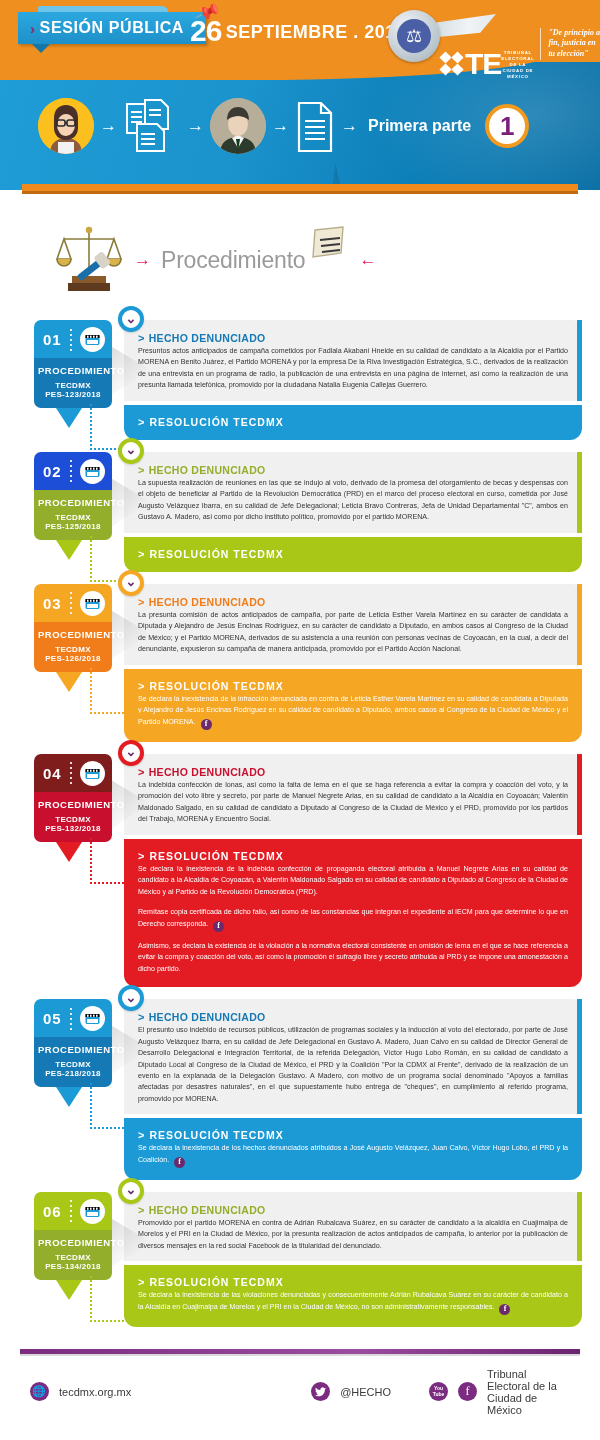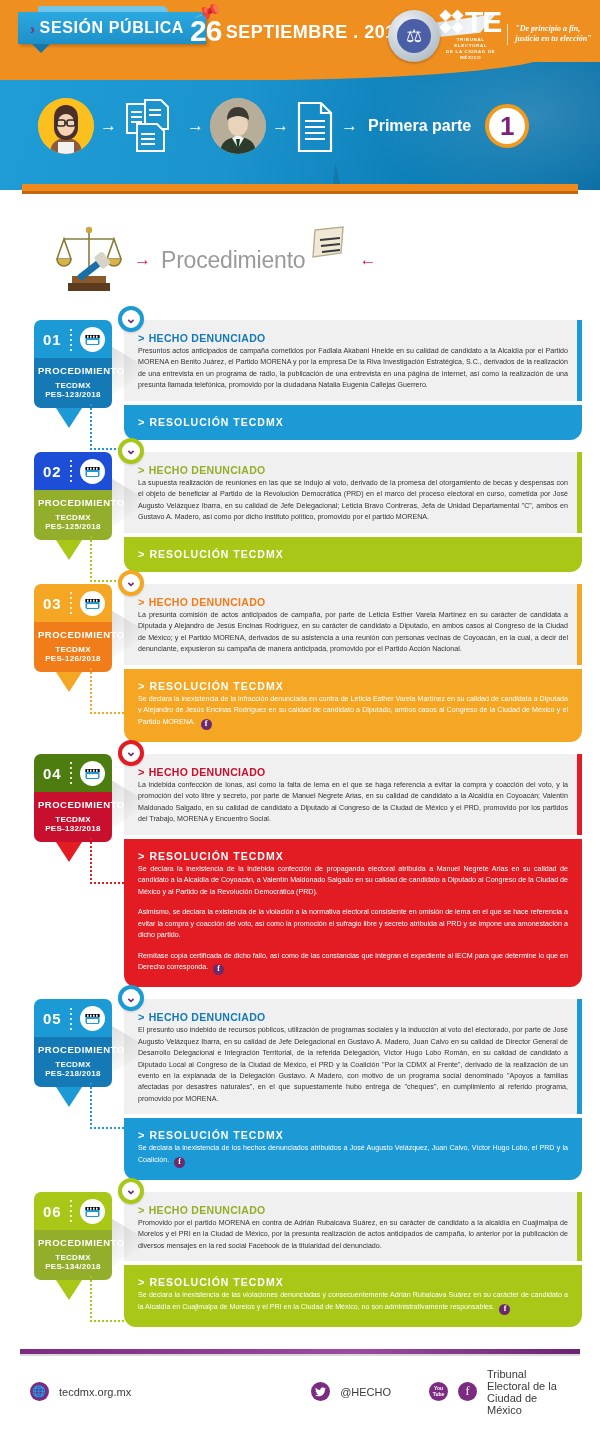--- a/index.html
+++ b/index.html
@@ -90,21 +90,21 @@
     width: 34px; height: 34px; border-radius: 50%;
     background: #4a5fa5; color: #fff;
     display:flex; align-items:center; justify-content:center; font-size: 18px;
   }
   .scale-swoosh{
     position:absolute; left: 424px; top: 14px; width: 72px; height: 34px; z-index:5;
     background: linear-gradient(100deg,#c9d4db,#f1f4f6 60%, #dde4e8);
     clip-path: polygon(0 30%, 100% 0, 78% 55%, 0 72%);
   }
   .te-logo { position: absolute; left: 440px; top: 8px; z-index: 6; display:flex; align-items:center;}
-  .te-mark { display:flex; flex-direction:column; align-items:flex-end; color:#fff;}
+  .te-mark { display:flex; align-items:center; color:#fff;margin-top:40px;}
   .te-row { display:flex; align-items:center;}
   .te-diamonds { display:grid; grid-template-columns: 11px 11px; grid-template-rows: 11px 11px; gap:1px; transform: rotate(0deg); margin-right:2px;}
   .te-diamonds i { display:block; width:11px; height:11px; background:#fff; transform: rotate(45deg) scale(.78); }
   .te-letters { font-size: 30px; font-weight: bold; letter-spacing:-1px; line-height:.9; }
   .te-sub { font-size: 4.4px; font-weight: bold; letter-spacing: .7px; margin-top: 2px; text-align:center; line-height:1.35;}
   .te-tag {
     margin-left: 6px; padding-left: 7px; border-left: 1px solid rgba(255,255,255,.7);
     color: #fff; font-style: italic; font-size: 8px; font-weight: bold; line-height: 1.35;
     font-family: "Liberation Serif", serif;
   }
@@ -532,21 +532,21 @@
         </div>
         <p class="body-txt">Se declara la inexistencia de la infracción denunciada en contra de Leticia Esther Varela Martínez en su calidad de candidata a Diputada y Alejandro de Jesús Encinas Rodríguez en su calidad de candidato a Diputado, ambos casos al Congreso de la Ciudad de México y el Partido MORENA.<span class="fb-icon">f</span></p>
       </div>
     </div>
   </div>
     </div>
     <div class="card">
   <div class="card-row">
     <div class="tag">
       <div class="tag-shadow"></div>
-      <div class="tag-top" style="background:#4d7c0f">
+      <div class="tag-top" style="background:#7f1d1d">
         <span class="tag-num">04</span>
         <span class="tag-dots"></span>
         <span class="tag-icon">
           <svg width="15" height="13" viewBox="0 0 15 13">
             <rect x="0.5" y="2" width="14" height="10" rx="1.4" fill="#1b9ad6"></rect>
             <rect x="0.5" y="2" width="14" height="3" fill="#13budd"></rect>
             <g fill="#fff">
                   <rect x="2" y="2.6" width="1.6" height="2.2"></rect>
                   <rect x="5" y="2.6" width="1.6" height="2.2"></rect>
             <rect x="8" y="2.6" width="1.6" height="2.2"></rect>
@@ -577,22 +577,22 @@
           <span>HECHO DENUNCIADO</span>
         </div>
         <p class="body-txt">La indebida confección de lonas, así como la falta de lema en el que se haga referencia a evitar la compra y coacción del voto, y la promoción del voto libre y secreto, por parte de Manuel Negrete Arias, en su calidad de candidato a la Alcaldía en Coyoacán; Valentín Maldonado Salgado, en su calidad de candidato a Diputado al Congreso de la Ciudad de México y el PRD, promovido por los partidos del Trabajo, MORENA y Encuentro Social.</p>
       </div>
       <div class="reso" style="background:#e31b23">
         <div class="hdr-label">
           <span class="gt">&gt;</span>
           <span>RESOLUCIÓN  TECDMX</span>
         </div>
         <p class="body-txt">Se declara la inexistencia de la indebida confección de propaganda electoral atribuida a Manuel Negrete Arias en su calidad de candidato a la Alcaldía de Coyoacán, a Valentín Maldonado Salgado en su calidad de candidato a Diputado al Congreso de la Ciudad de México y al Partido de la Revolución Democrática (PRD).</p>
+            <p class="body-txt">Remítase copia certificada de dicho fallo, así como de las constancias que integran el expediente al IECM para que determine lo que en Derecho corresponda.<span class="fb-icon">f</span></p>
             <p class="body-txt">Asimismo, se declara la existencia de la violación a la normativa electoral consistente en omisión de lema en el que se hace referencia a evitar la compra y coacción del voto, así como la promoción el sufragio libre y secreto atribuida al PRD y se impone una amonestación a dicho partido.</p>
-            <p class="body-txt">Remítase copia certificada de dicho fallo, así como de las constancias que integran el expediente al IECM para que determine lo que en Derecho corresponda.<span class="fb-icon">f</span></p>
       </div>
     </div>
   </div>
     </div>
     <div class="card">
   <div class="card-row">
     <div class="tag">
       <div class="tag-shadow"></div>
       <div class="tag-top" style="background:#1b9ad6">
         <span class="tag-num">05</span>

